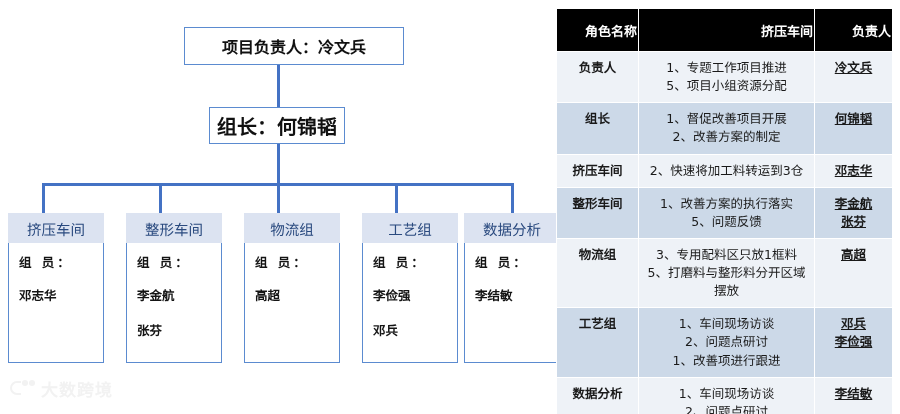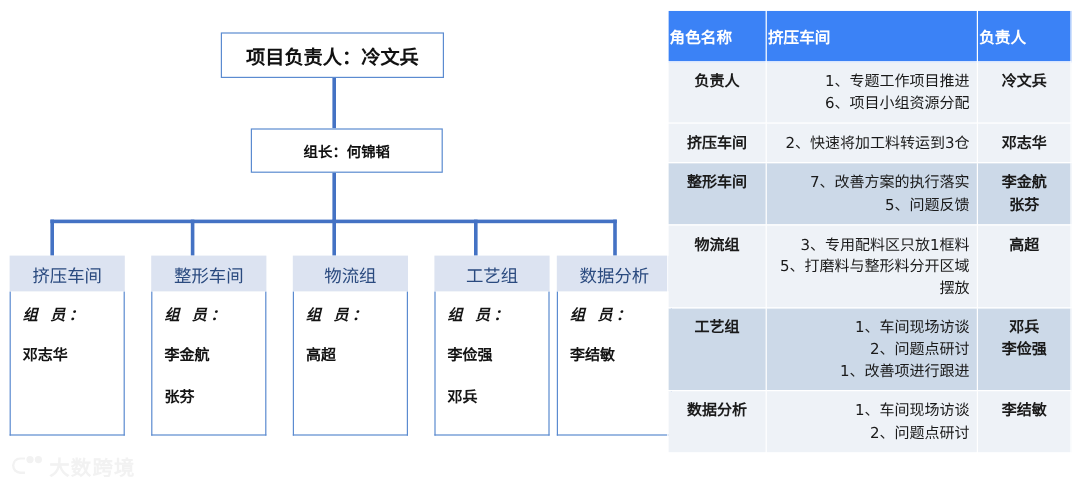--- a/index.html
+++ b/index.html
@@ -17,22 +17,22 @@
 
   .node-box{
     position:absolute;background:#ffffff;
     border:1.5px solid #5b8bd0;
     box-sizing:border-box;
     display:flex;align-items:center;justify-content:center;
     font-family:"Liberation Serif","DejaVu Serif",serif;
     font-weight:700;color:#111111;
     white-space:nowrap;
   }
-  #node-owner{left:184px;top:27px;width:186px;height:38px;font-size:16px;}
-  #node-leader{left:209px;top:107px;width:160px;height:37px;font-size:12px;}
+  #node-owner{left:184px;top:27px;width:220px;height:38px;font-size:16px;}
+  #node-leader{left:209px;top:107px;width:136px;height:37px;font-size:20px;}
 
   
   .conn{position:absolute;background:#4472c4;}
 
   
   .dept{position:absolute;width:96px;}
   .dept-head{
     height:30px;background:#dce3f1;
     display:flex;align-items:center;justify-content:center;
     font-size:14.5px;color:#2a4a7f;font-weight:400;
@@ -41,21 +41,20 @@
   }
   .dept-body{
     border:1.3px solid #5b8bd0;border-top:none;
     box-sizing:border-box;background:#ffffff;
     height:120px;padding:9px 0 0 10px;
   }
   .members-label{
     font-size:12.5px;font-weight:700;color:#141414;
     letter-spacing:3px;margin-bottom:14px;
     font-family:"DejaVu Sans","Liberation Sans",sans-serif;
-    font-style:italic;
   }
   .member{
     font-size:12.5px;font-weight:700;color:#141414;
     margin-bottom:16px;white-space:nowrap;
     font-family:"DejaVu Sans","Liberation Sans",sans-serif;
   }
 
   
   .watermark{
     position:absolute;left:10px;top:376px;
@@ -67,38 +66,38 @@
   .wm-mark{width:26px;height:17px;position:relative;flex:none;}
   .wm-mark .c1{position:absolute;left:0;top:1px;width:11px;height:14px;
       border:2.5px solid #f2f2f2;border-right:none;border-radius:8px 0 0 8px;box-sizing:border-box;}
   .wm-mark .d1{position:absolute;left:12px;top:0px;width:6px;height:6px;border-radius:50%;background:#f2f2f2;}
   .wm-mark .d2{position:absolute;left:19px;top:0px;width:6px;height:6px;border-radius:50%;background:#f2f2f2;}
 
   
   .tablewrap{position:absolute;left:556px;top:8px;width:336px;}
   table.roles{border-collapse:collapse;width:336px;table-layout:fixed;}
   table.roles th{
-    background:#3b82f6;color:#ffffff;font-weight:700;
-    font-size:13px;height:40px;text-align:left;
+    background:#000000;color:#ffffff;font-weight:700;
+    font-size:13px;height:40px;text-align:right;
     border:1px solid #ffffff;
     font-family:"DejaVu Sans","Liberation Sans",sans-serif;
   }
   table.roles td{
     border:1px solid #ffffff;
     font-size:12.5px;color:#1a1a1a;vertical-align:top;
     padding:7px 6px;line-height:1.45;
     font-family:"DejaVu Sans","Liberation Sans",sans-serif;
   }
   table.roles tr.band-a td{background:#ccd9e8;}
   table.roles tr.band-b td{background:#eef2f7;}
   td.c-role{text-align:center;font-weight:700;white-space:nowrap;}
-  td.c-duty{text-align:right;}
+  td.c-duty{text-align:center;}
   td.c-owner{text-align:center;font-weight:700;white-space:nowrap;}
   .duty-line{display:block;}
-  .owner-line{display:block;}
+  .owner-line{display:block;text-decoration:underline;}
   col.w-role{width:82px;}
   col.w-duty{width:176px;}
   col.w-owner{width:78px;}
 </style>
 </head>
 <body>
 
 <div class="page">
 
   <div class="orgchart">
@@ -183,39 +182,49 @@
           <th>角色名称</th>
           <th>挤压车间</th>
           <th>负责人</th>
         </tr>
       </thead>
       <tbody>
         <tr class="band-b">
           <td class="c-role">负责人</td>
           <td class="c-duty">
             <span class="duty-line">1、专题工作项目推进</span>
-            <span class="duty-line">6、项目小组资源分配</span>
+            <span class="duty-line">5、项目小组资源分配</span>
           </td>
           <td class="c-owner">
             <span class="owner-line">冷文兵</span>
+          </td>
+        </tr>
+        <tr class="band-a">
+          <td class="c-role">组长</td>
+          <td class="c-duty">
+            <span class="duty-line">1、督促改善项目开展</span>
+            <span class="duty-line">2、改善方案的制定</span>
+          </td>
+          <td class="c-owner">
+            <span class="owner-line">何锦韬</span>
           </td>
         </tr>
         <tr class="band-b">
           <td class="c-role">挤压车间</td>
           <td class="c-duty">
             <span class="duty-line">2、快速将加工料转运到3仓</span>
           </td>
           <td class="c-owner">
             <span class="owner-line">邓志华</span>
           </td>
         </tr>
         <tr class="band-a">
           <td class="c-role">整形车间</td>
           <td class="c-duty">
-            <span class="duty-line">7、改善方案的执行落实</span>
+            <span class="duty-line">1、改善方案的执行落实</span>
             <span class="duty-line">5、问题反馈</span>
           </td>
           <td class="c-owner">
             <span class="owner-line">李金航</span>
             <span class="owner-line">张芬</span>
           </td>
         </tr>
         <tr class="band-b">
           <td class="c-role">物流组</td>
           <td class="c-duty">

